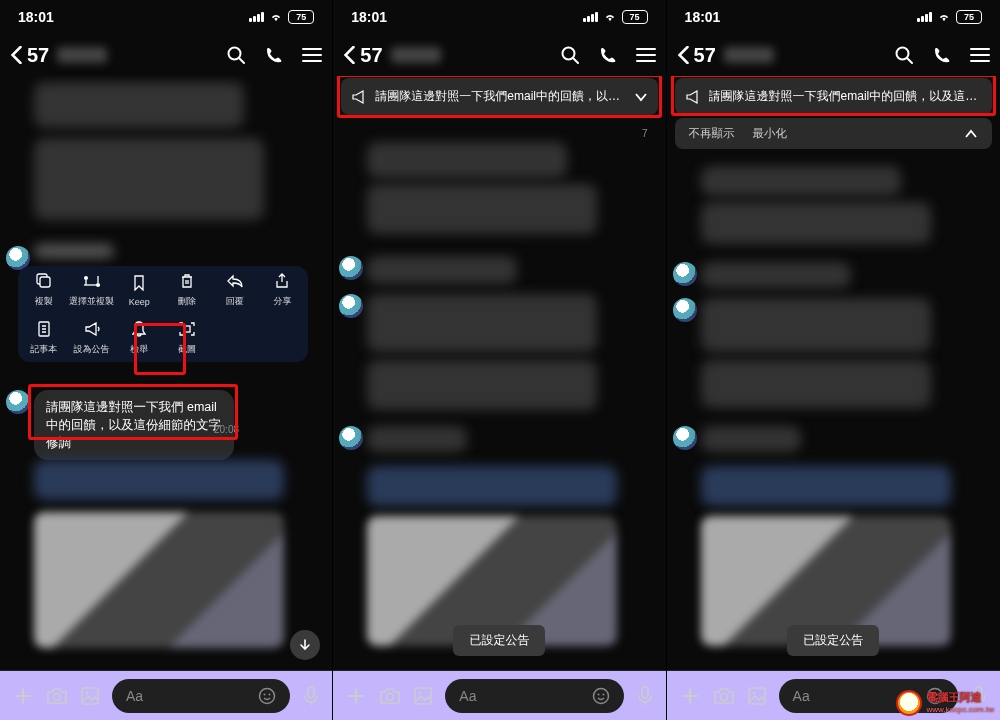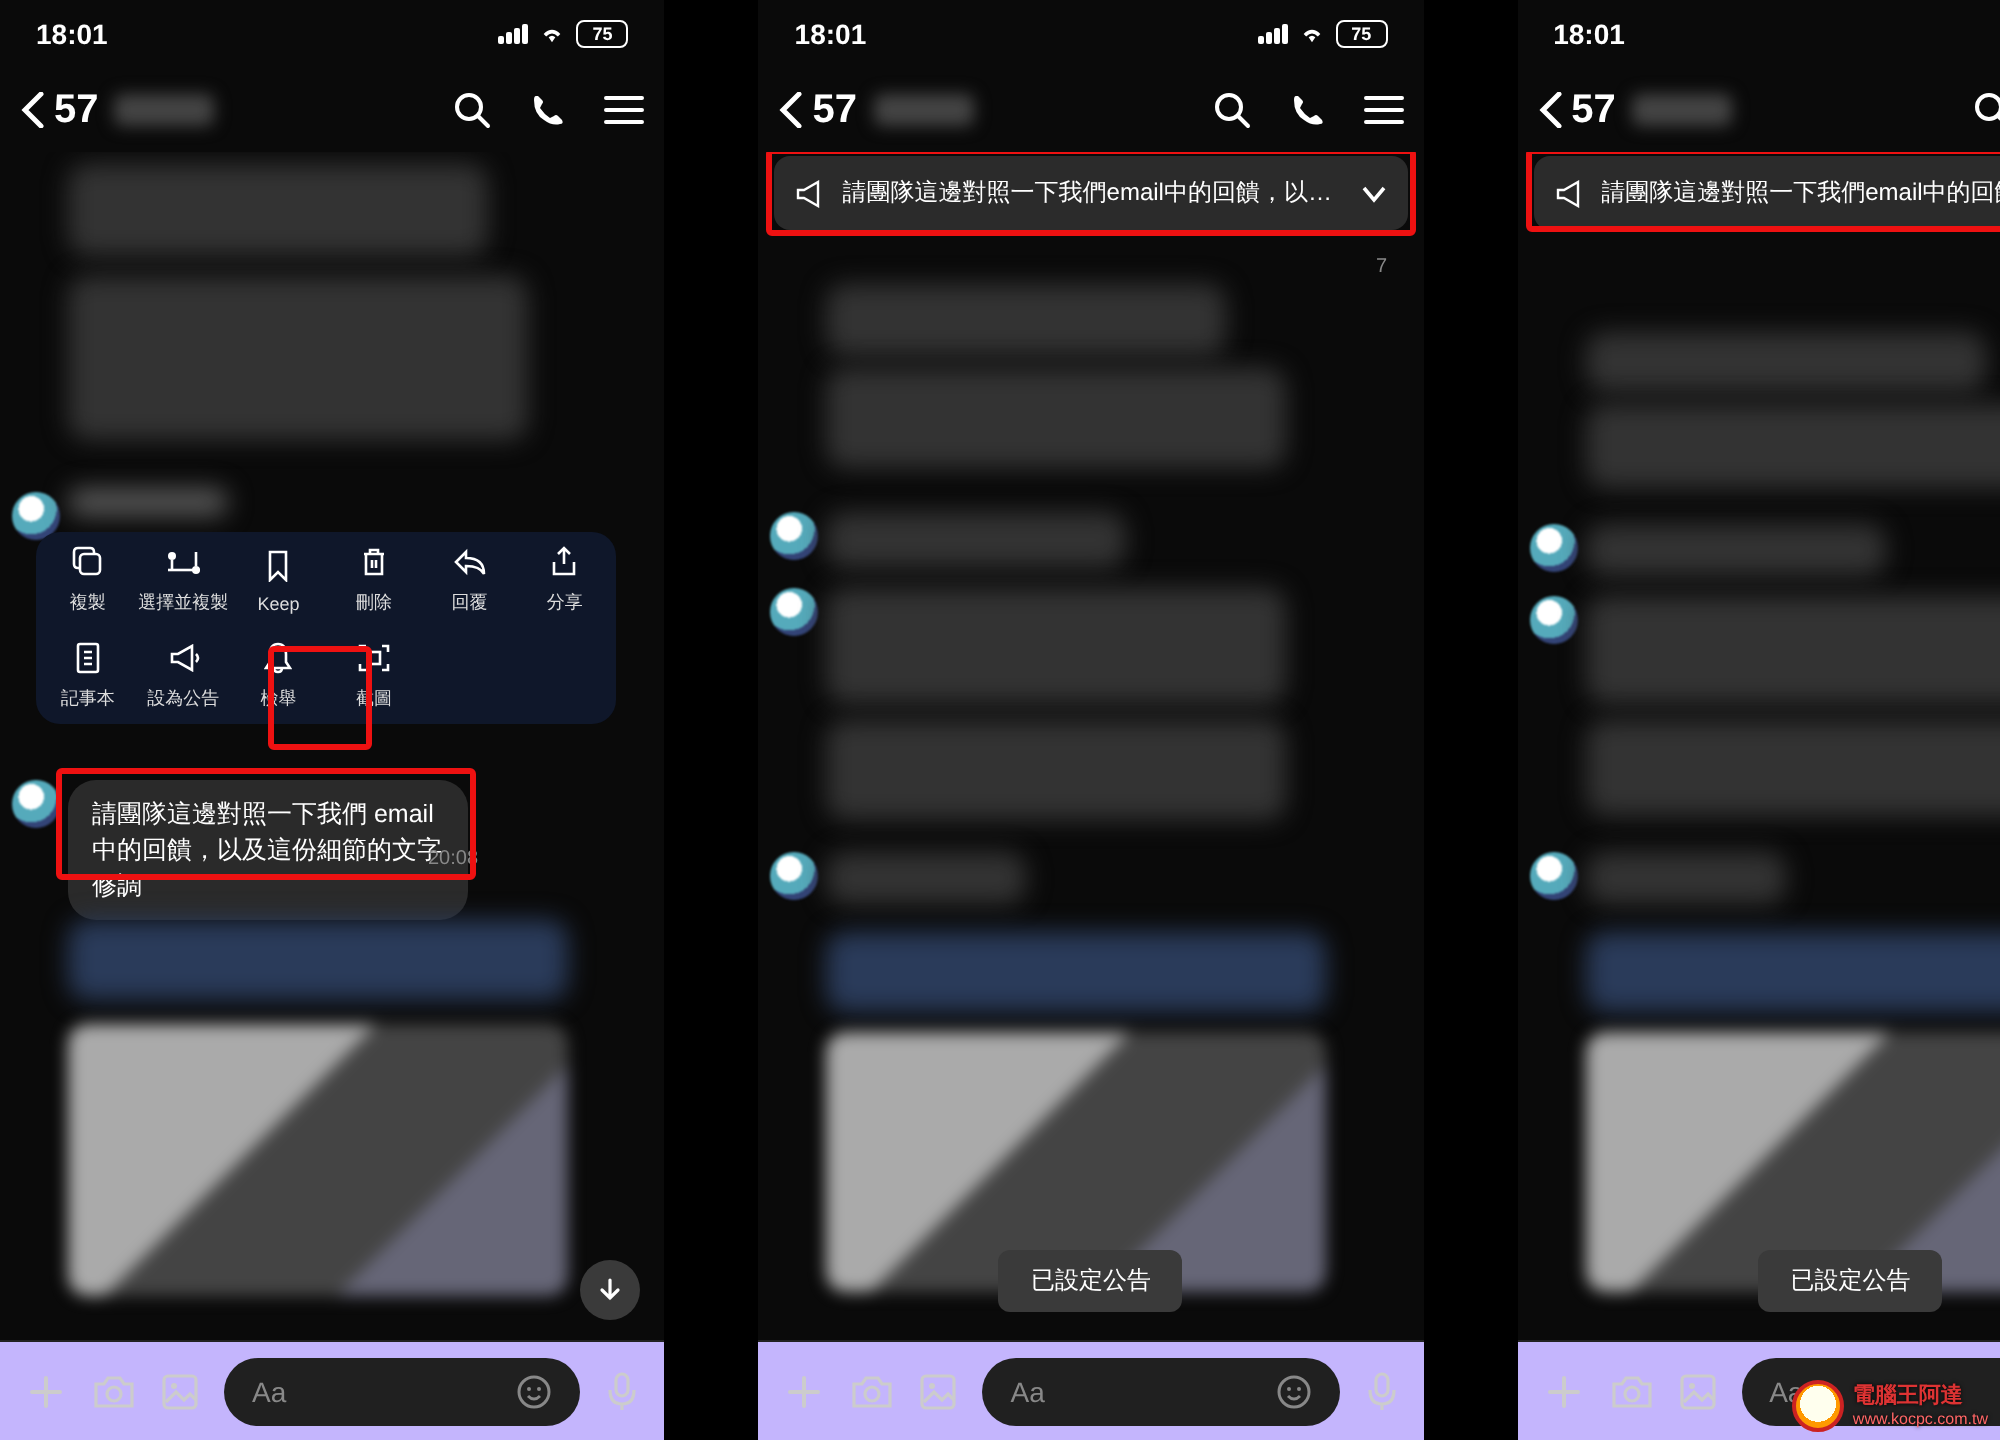--- a/index.html
+++ b/index.html
@@ -9,21 +9,20 @@
     height: 720px;
     overflow: hidden;
     font-family: -apple-system, "Helvetica Neue", Arial, sans-serif;
     color: #fff;
     position: relative;
   }
   .triptych {
     display: flex;
     width: 1000px;
     height: 720px;
-    gap: 46px;
   }
   .phone {
     flex: 0 0 333.3px;
     height: 720px;
     background: #0a0a0a;
     position: relative;
     overflow: hidden;
     display: flex;
     flex-direction: column;
     border-right: 1px solid #000;
@@ -575,20 +574,31 @@
     <div class="announce" style="top:2px">
       <span>
             <svg width="16" height="14" viewBox="0 0 16 14">
               <path d="M2 5 V9 H5 L12 13 V1 L5 5 Z" stroke="#fff" stroke-width="1.2" fill="none"></path>
             </svg>
           </span>
       <span class="txt">請團隊這邊對照一下我們email中的回饋，以及這份...</span>
     </div>
     <div class="hl" style="left:4px;top:-2px;right:4px;height:42px"></div>
 
+    <div class="announce-sub" style="top:42px">
+      <div class="opts">
+        <span>不再顯示</span>
+        <span>最小化</span>
+      </div>
+      <span>
+            <svg width="14" height="10" viewBox="0 0 14 10">
+              <path d="M2 8 L7 2 L12 8" stroke="#fff" stroke-width="1.8" fill="none"></path>
+            </svg>
+          </span>
+    </div>
 
     <div class="blur-box" style="left:34px;top:90px;width:200px;height:30px"></div>
     <div class="blur-box" style="left:34px;top:126px;width:230px;height:42px"></div>
     <div class="avatar" style="left:6px;top:186px"></div>
     <div class="blur-box" style="left:34px;top:186px;width:150px;height:26px"></div>
     <div class="avatar" style="left:6px;top:222px"></div>
     <div class="blur-box" style="left:34px;top:222px;width:230px;height:54px"></div>
     <div class="blur-box" style="left:34px;top:284px;width:230px;height:48px"></div>
     <div class="avatar" style="left:6px;top:350px"></div>
     <div class="blur-box" style="left:34px;top:350px;width:100px;height:26px"></div>

